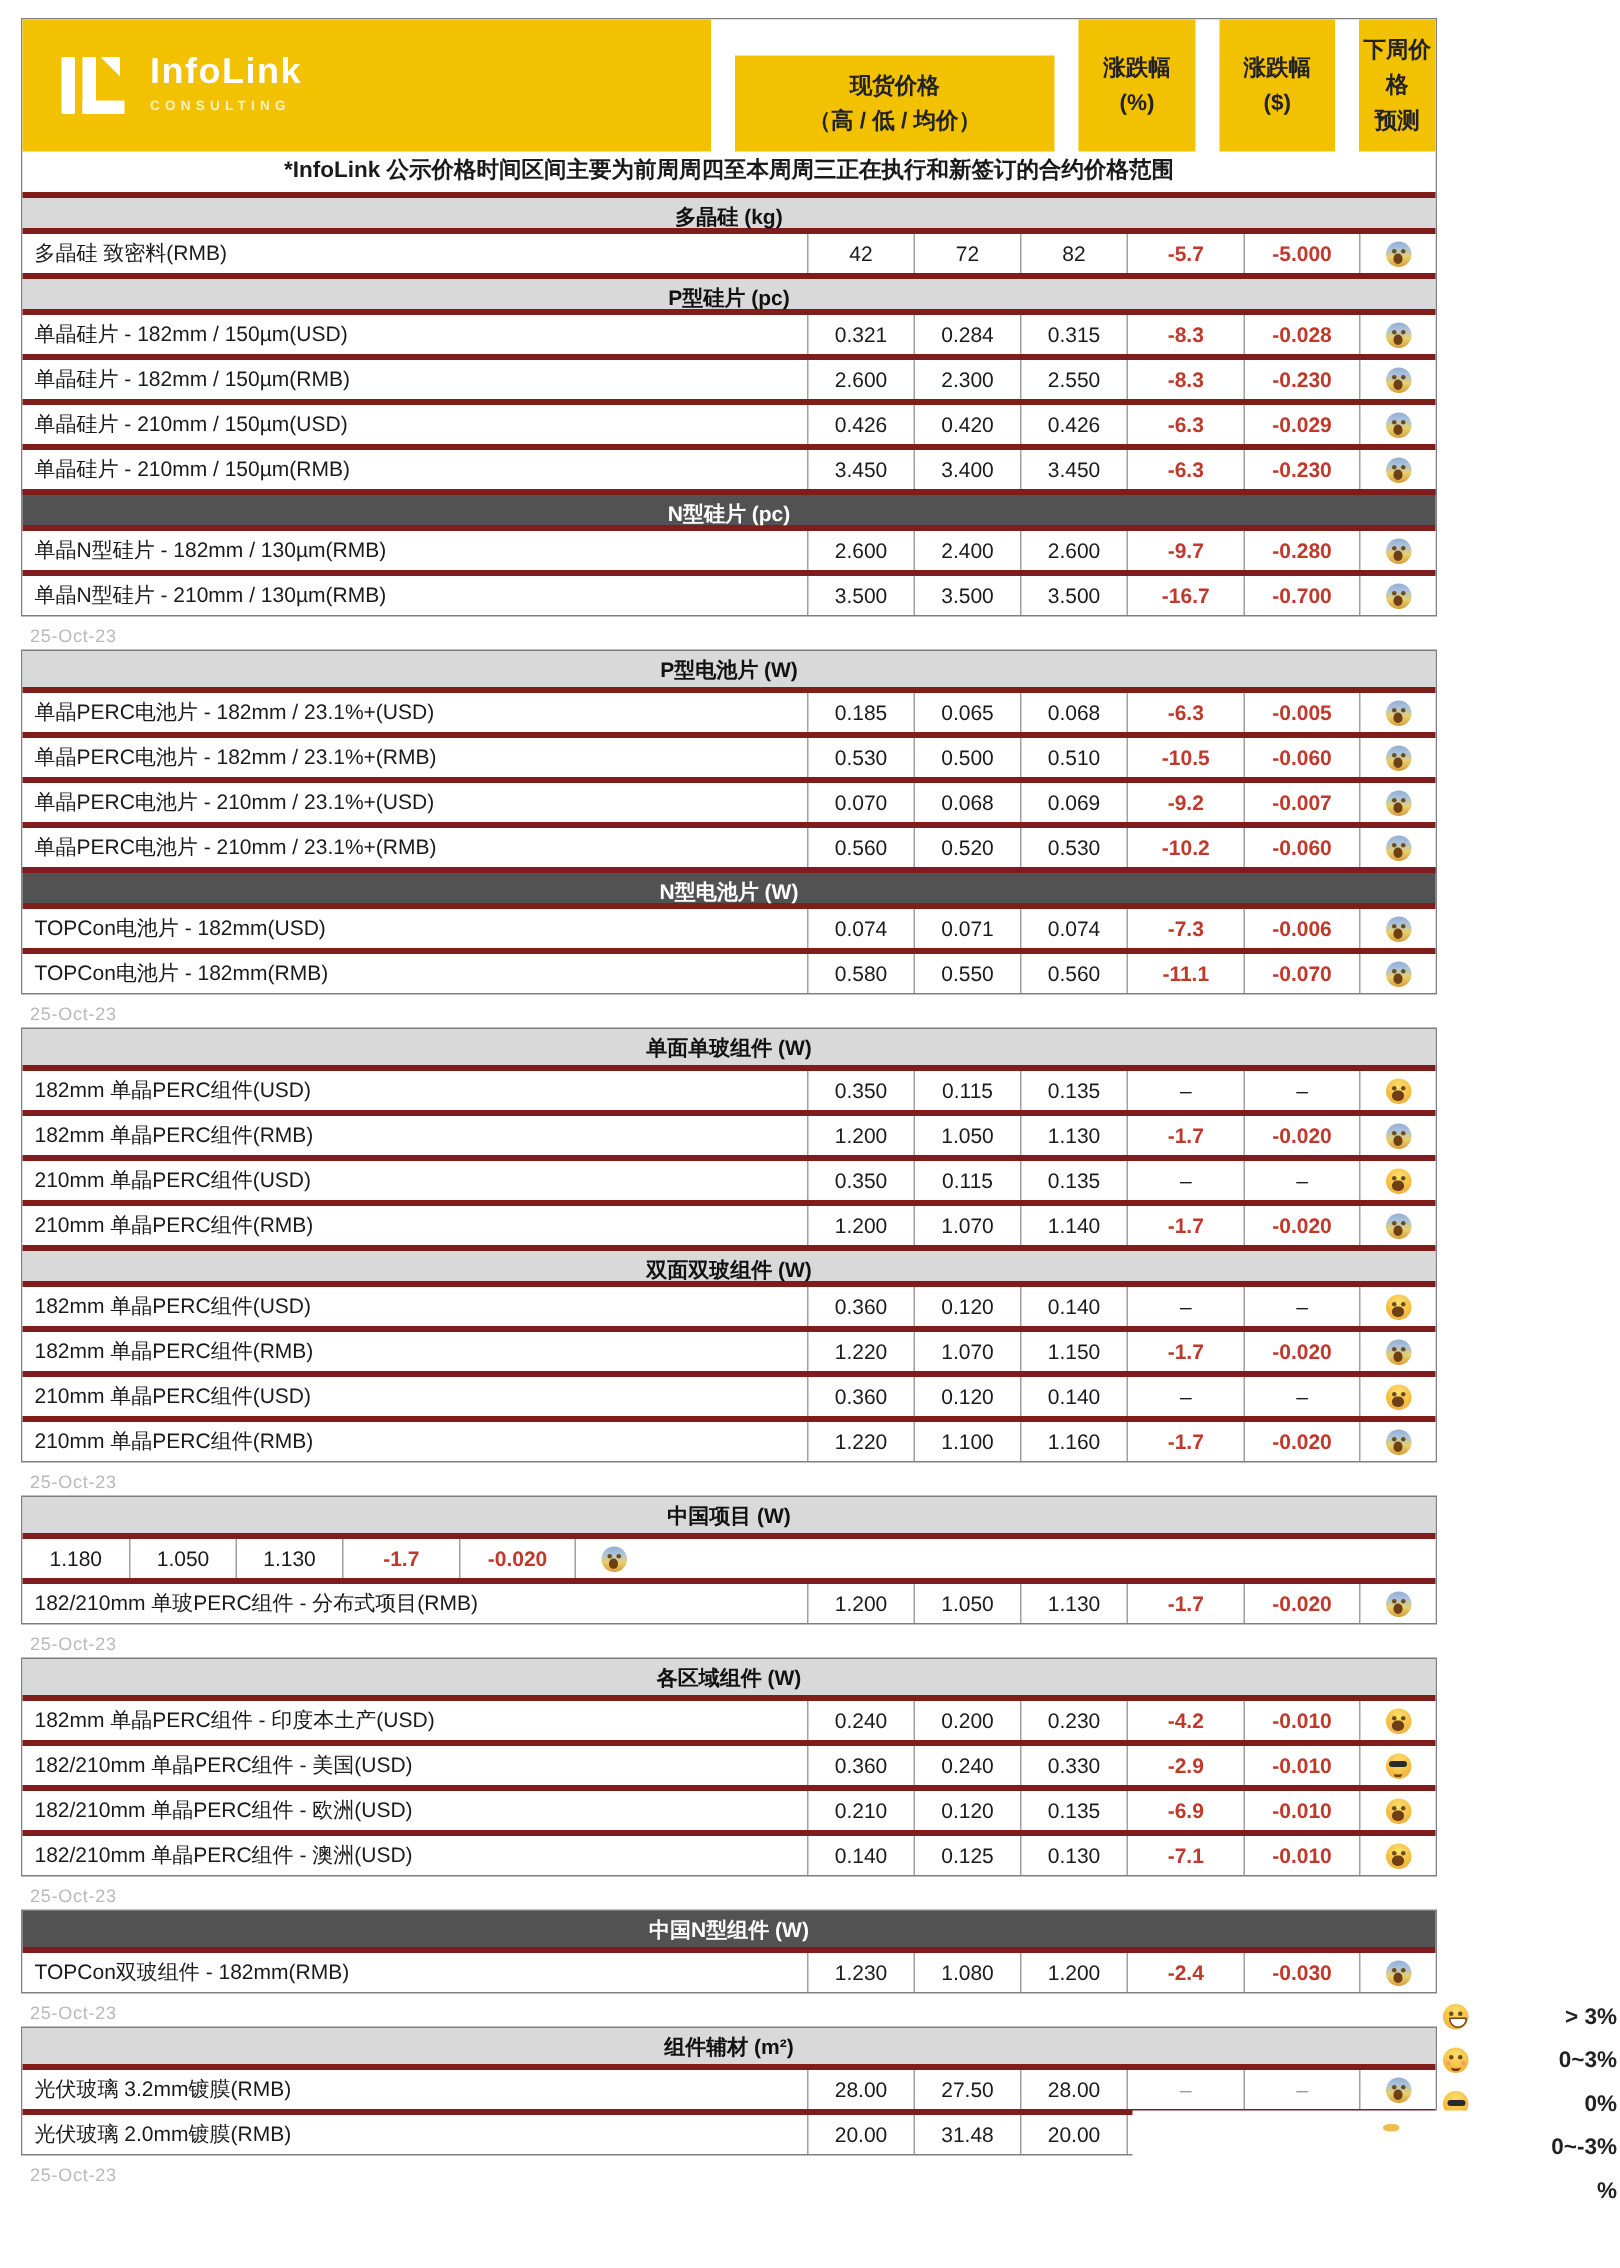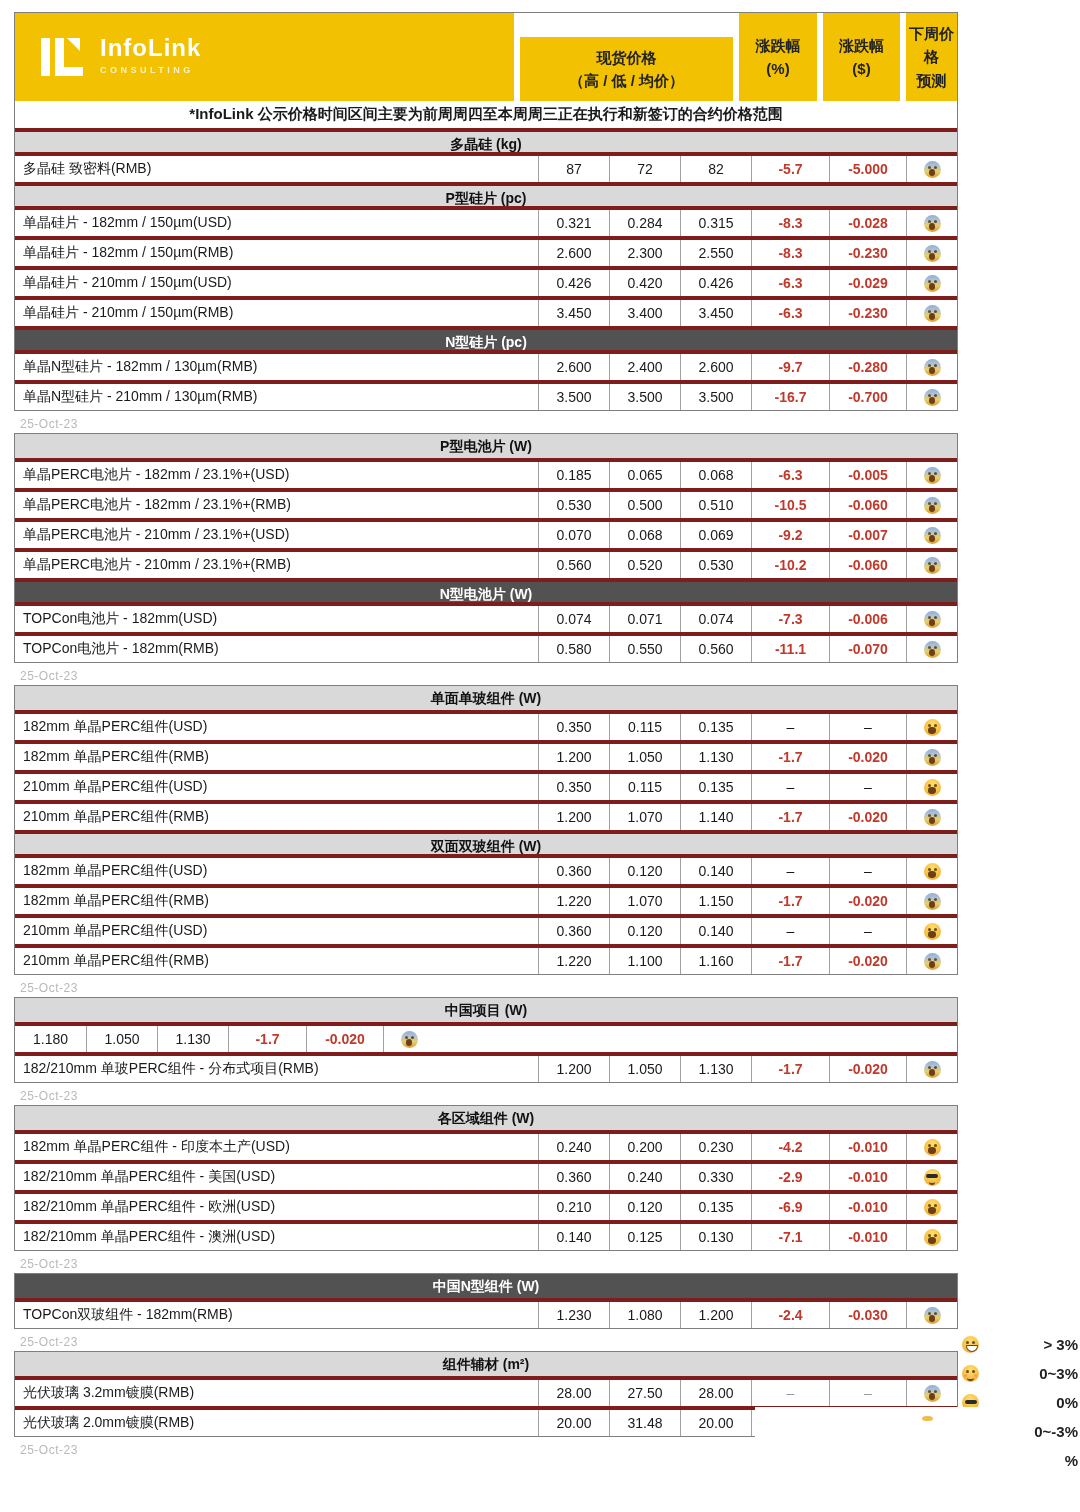--- a/index.html
+++ b/index.html
@@ -7,21 +7,21 @@
   body { font-family: "Liberation Sans", "DejaVu Sans", sans-serif; color:#1a1a1a; }
   .page { position:relative; width:1080px; height:1512px; background:#fff; overflow:hidden; padding:12px 0 0 14px; }
 
   
   .block-wrap { position:relative; width:944px; }
   .block { width:944px; border:1px solid #7f7f7f; background:#fff; }
   .date { height:22px; padding:6px 0 0 6px; font-size:12px; letter-spacing:.5px;
           color: var(--date-gray, #b9b9b9); }
 
   
-  .yband { display:flex; gap:6px; height:88px; background:#fff; }
+  .yband { display:flex; gap:16px; height:88px; background:#fff; }
   .ycell { background: var(--yellow, #F2C101); display:flex; flex-direction:column;
            align-items:center; justify-content:center; font-weight:700; font-size:15px;
            line-height:1.55; color:#222; text-align:center; }
   .yname { flex:1; flex-direction:row; justify-content:flex-start; padding-left:26px; }
   .yprice { width:213px;margin-top:24px; } .ypct { width:78px; } .yusd { width:77px; } .yfc { width:51px; }
 
   
   .mark { position:relative; width:46px; height:38px; margin-right:13px; flex:0 0 auto; }
   .mark .bar { position:absolute; left:0; top:0; width:9px; height:38px; background:#fff; border-radius:1px; }
   .mark .lv  { position:absolute; left:14px; top:0; width:9px; height:38px; background:#fff; }
@@ -124,21 +124,21 @@
       </div>
       <div class="ycell yfc">
         <div>下周价格</div>
         <div>预测</div>
       </div>
     </div>
     <div class="note">*InfoLink 公示价格时间区间主要为前周周四至本周周三正在执行和新签订的合约价格范围</div>
   <div class="sec sec-light">多晶硅 (kg)</div>
           <div class="row">
             <div class="c c-name">多晶硅 致密料(RMB)</div>
-            <div class="c c-p">87</div>
+            <div class="c c-p">42</div>
             <div class="c c-p">72</div>
             <div class="c c-p">82</div>
             <div class="c c-pct neg">-5.7</div>
             <div class="c c-usd neg">-5.000</div>
             <div class="c c-fc">
               <span class="e e-scream"></span>
             </div>
           </div>
           <div class="sec sec-light">P型硅片 (pc)</div>
           <div class="row">

